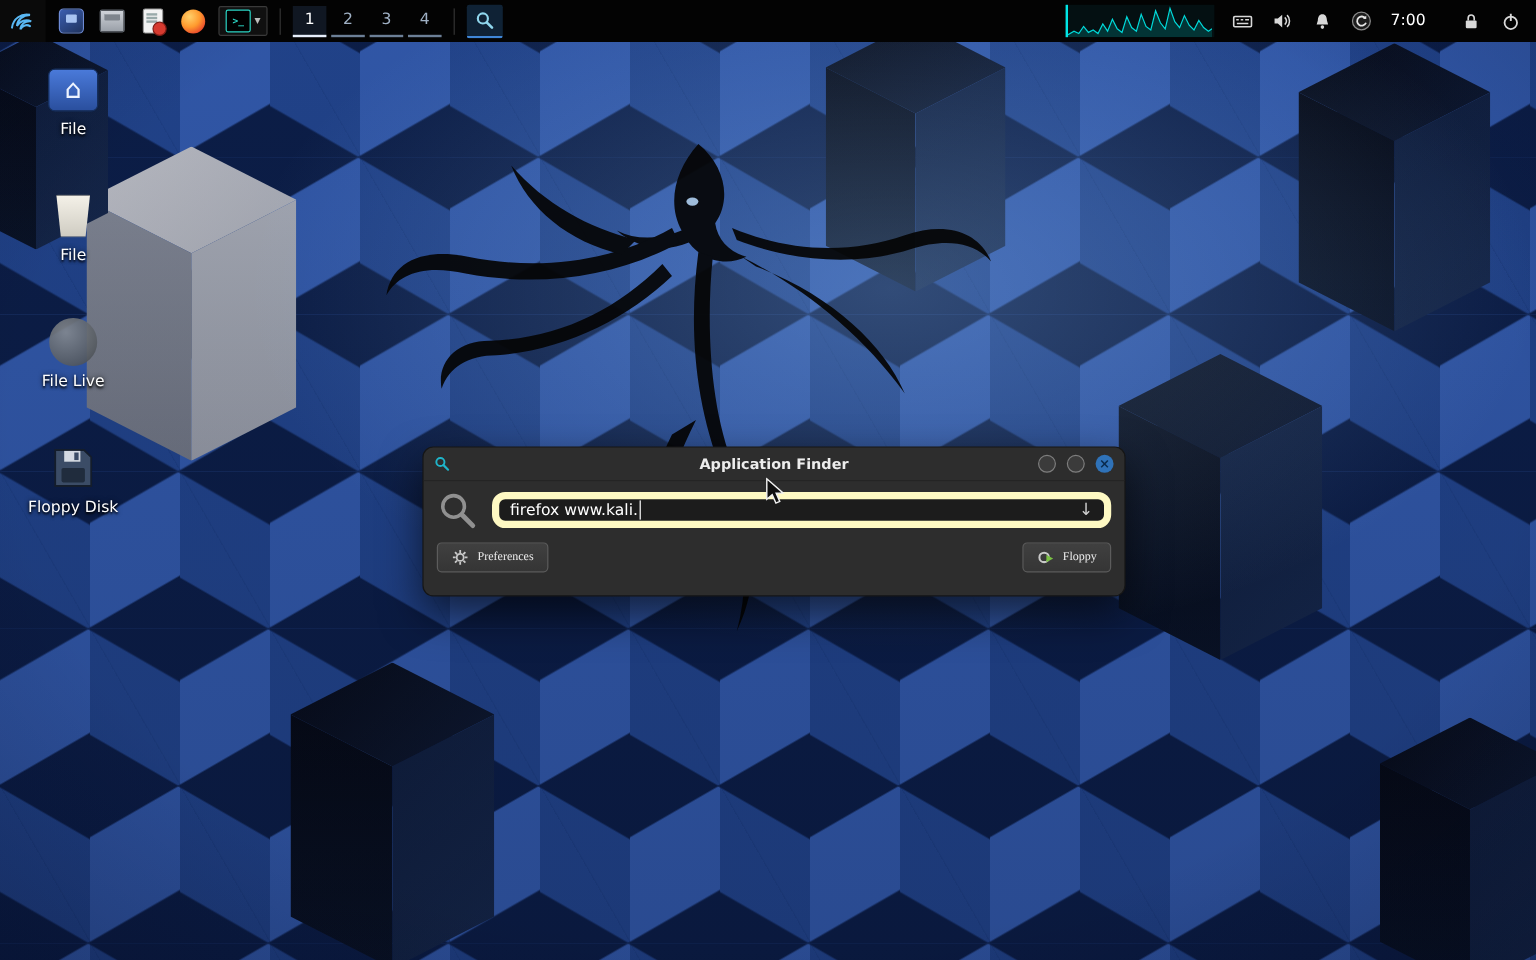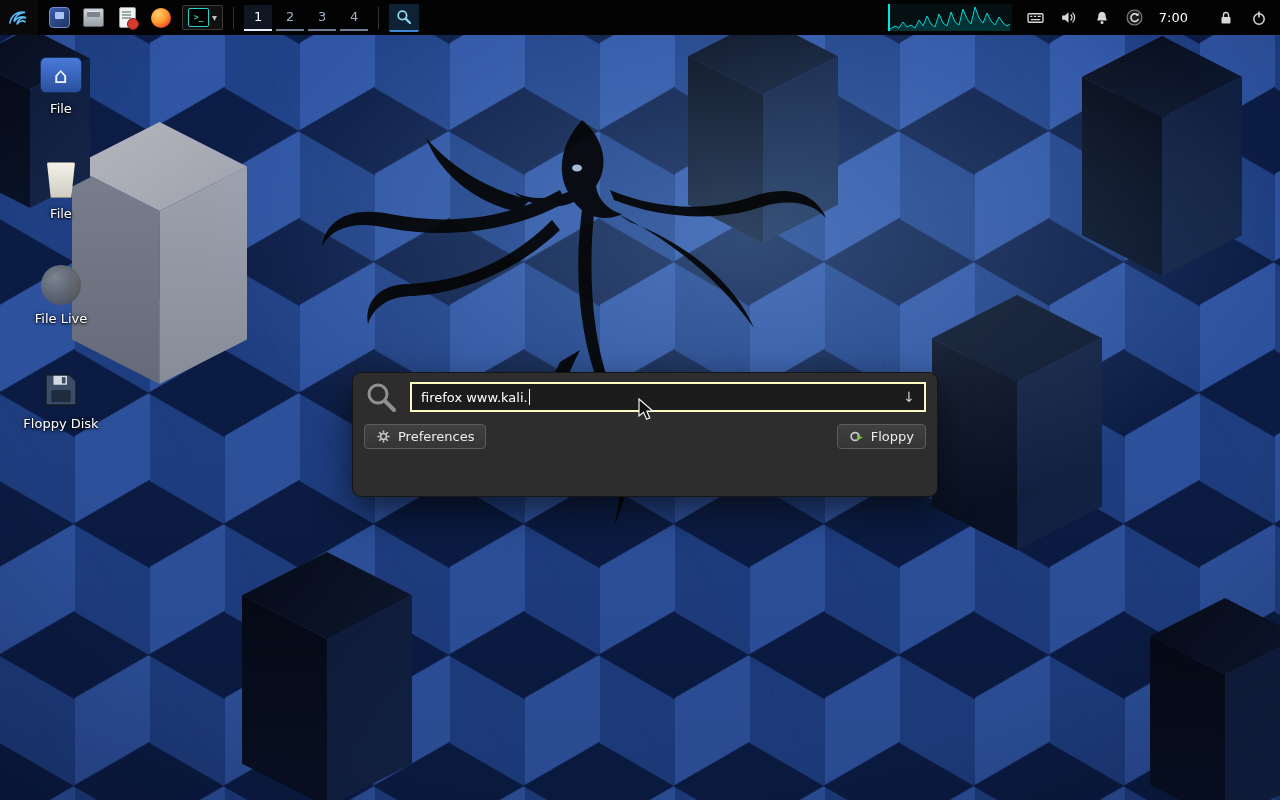--- a/index.html
+++ b/index.html
@@ -81,28 +81,28 @@
     box-shadow:0 14px 34px rgba(0,0,0,.6);color:#ededed;box-sizing:border-box;display:flex;flex-direction:column;}
   .titlebar{position:relative;height:27px;display:flex;align-items:center;justify-content:center;
     font-size:12px;font-weight:bold;border-bottom:1px solid #242424;}
   .title-icon{position:absolute;left:9px;top:7px;}
   .win-btns{position:absolute;right:9px;top:0;height:100%;display:flex;align-items:center;gap:9px;}
   .wbtn{width:15px;height:15px;border-radius:50%;box-sizing:border-box;display:flex;align-items:center;justify-content:center;}
   .wbtn.plain{background:#3b3b3b;border:1px solid #7e7e7e;}
   .wbtn.close{background:#2f72b8;color:#0a2b4d;font-size:11px;font-weight:bold;line-height:1;}
   .finder-body{flex:1;display:flex;flex-direction:column;gap:10px;padding:7px 11px 10px;}
   .search-row{display:flex;align-items:center;gap:12px;}
-  .search-entry{flex:1;height:30px;background:#1c1c1c;border:2px solid #fef9c3;border-radius:0;
+  .search-entry{flex:1;height:30px;background:#1c1c1c;border:6px solid #fef9c3;border-radius:11px;
     display:flex;align-items:center;padding:0 9px;font-size:13px;color:#fff;box-sizing:border-box;}
   .caret{width:1px;height:16px;background:#fff;margin-left:1px;animation:blink 1.1s steps(2) infinite;}
   @keyframes blink{50%{opacity:0;}}
   .entry-arrow{margin-left:auto;color:#cfcfcf;font-size:14px;}
   .btn-row{display:flex;justify-content:space-between;align-items:center;}
   .btn{display:flex;align-items:center;gap:7px;background:linear-gradient(#404040,#353535);
-    border:1px solid #5c5c5c;border-radius:4px;padding:4px 11px;font-size:13px;color:#ececec;cursor:default;}
+    border:1px solid #5c5c5c;border-radius:4px;padding:4px 11px;font-size:10px;color:#ececec;cursor:default;font-family:Liberation Serif, serif;}
   
   .cursor{position:absolute;left:637px;top:398px;z-index:200;pointer-events:none;}
 </style>
 </head>
 <body>
 
 <div class="desktop">
 
   <div class="cube light" style="left:72px;top:122px;width:175px;height:262px;">
       <i class="f-top"></i>
@@ -184,20 +184,34 @@
           <rect x="7" y="2.5" width="9" height="6" fill="#d4dae2"></rect>
           <rect x="12.6" y="3.4" width="2.4" height="4.2" fill="#3b4c66"></rect>
           <rect x="5.5" y="12" width="13" height="8" rx="1" fill="#202c3d"></rect>
         </svg>
       </div>
       <div class="lbl">Floppy Disk</div>
     </div>
   </div>
 
   <div class="finder">
+    <div class="titlebar">
+      <svg class="title-icon" width="13" height="13" viewBox="0 0 13 13">
+        <circle cx="5" cy="5" r="3.4" fill="none" stroke="#1fb4c9" stroke-width="1.6"></circle>
+        <line x1="7.6" y1="7.6" x2="11.4" y2="11.4" stroke="#1fb4c9" stroke-width="1.8" stroke-linecap="round"></line>
+      </svg>
+      <span>Application Finder</span>
+      <div class="win-btns">
+        <div class="wbtn plain"></div>
+        <div class="wbtn plain"></div>
+        <div class="wbtn close">
+            <span>×</span>
+          </div>
+      </div>
+    </div>
     <div class="finder-body">
       <div class="search-row">
         <svg width="34" height="34" viewBox="0 0 34 34">
           <circle cx="14" cy="14" r="9" fill="none" stroke="#909090" stroke-width="3"></circle>
           <line x1="21" y1="21" x2="30" y2="30" stroke="#909090" stroke-width="4" stroke-linecap="round"></line>
         </svg>
         <div class="search-entry">
           <span>firefox www.kali.</span>
           <span class="caret"></span>
           <span class="entry-arrow">↓</span>

